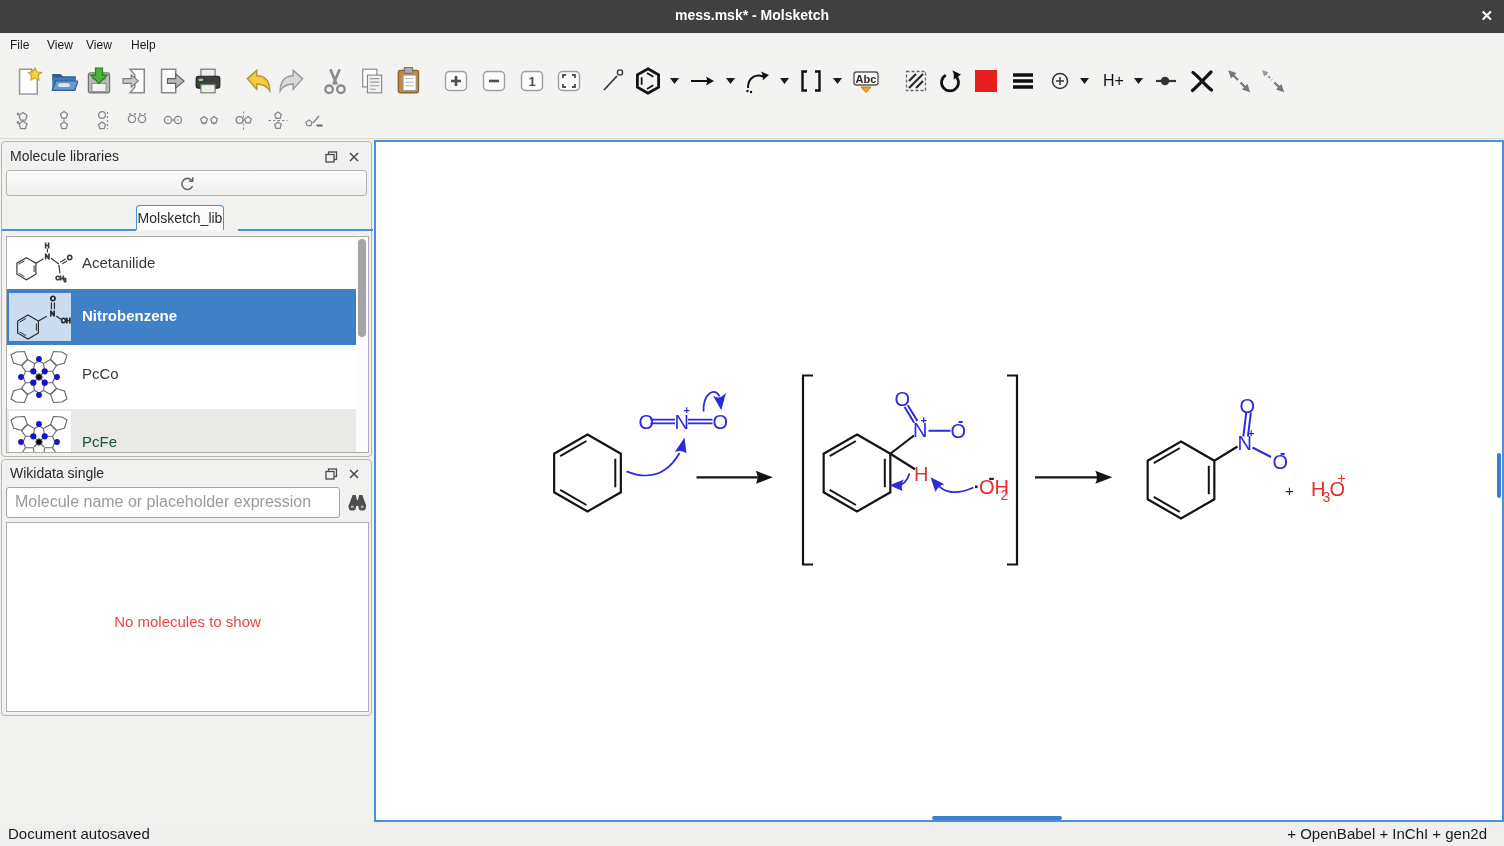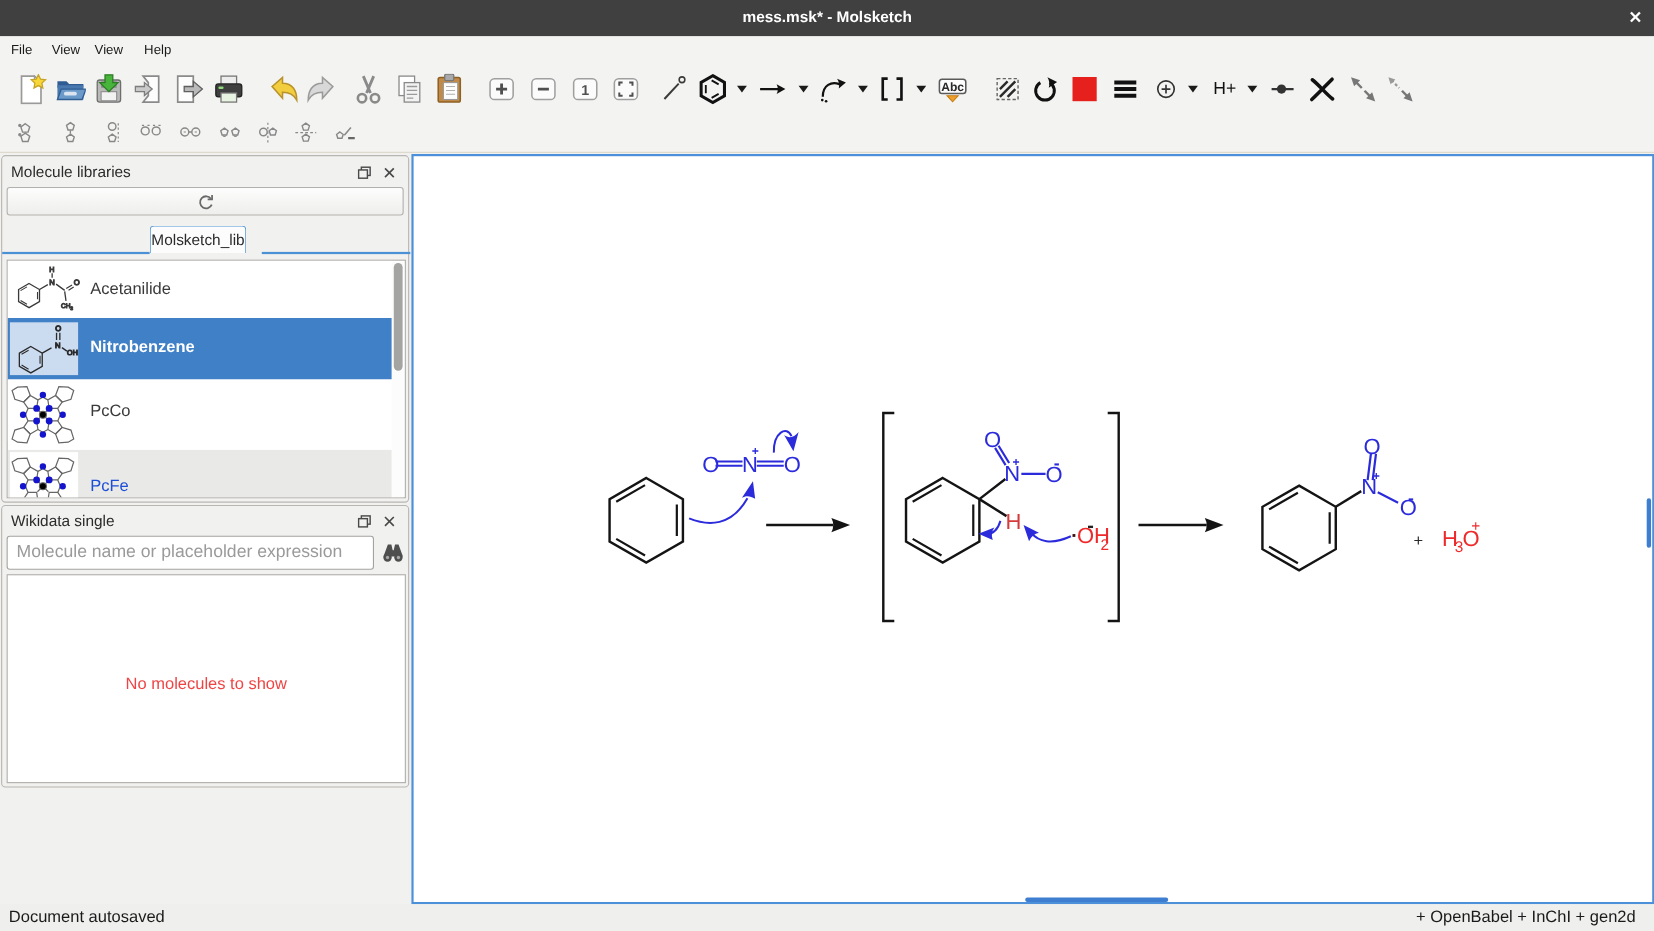--- a/index.html
+++ b/index.html
@@ -351,21 +351,21 @@
         <use href="#pq" transform="translate(62,62) scale(-1,-1)"></use>
         <g fill="#1414cc" stroke="none">
           <circle cx="31" cy="13" r="2.9"></circle>
           <circle cx="13" cy="31" r="2.9"></circle>
               <circle cx="49" cy="31" r="2.9"></circle>
           <circle cx="25.3" cy="25.3" r="3.1"></circle>
               <circle cx="36.7" cy="25.3" r="3.1"></circle>
         </g>
         <circle cx="31" cy="31" r="3.2" fill="#000"></circle>
       </svg>
-      <span style="position:absolute;left:75px;top:24px;font-size:15px;color:#1d4ed8">PcFe</span>
+      <span style="position:absolute;left:75px;top:24px;font-size:15px;color:#14532d">PcFe</span>
     </div>
 
     <div style="position:absolute;right:1px;top:1px;width:11px;height:215px;background:#fcfcfc"></div>
     <div style="position:absolute;right:2px;top:2px;width:8px;height:98px;background:#a4a4a2;border-radius:4px"></div>
   </div>
 </div>
 
 <div class="frame" style="top:319px;height:257px">
   <div class="dtitle" style="top:5px">Wikidata single</div>
   <svg class="dicons" style="top:8px;right:33px" width="13" height="12" fill="none" stroke="#4a4a4a" stroke-width="1.3">

